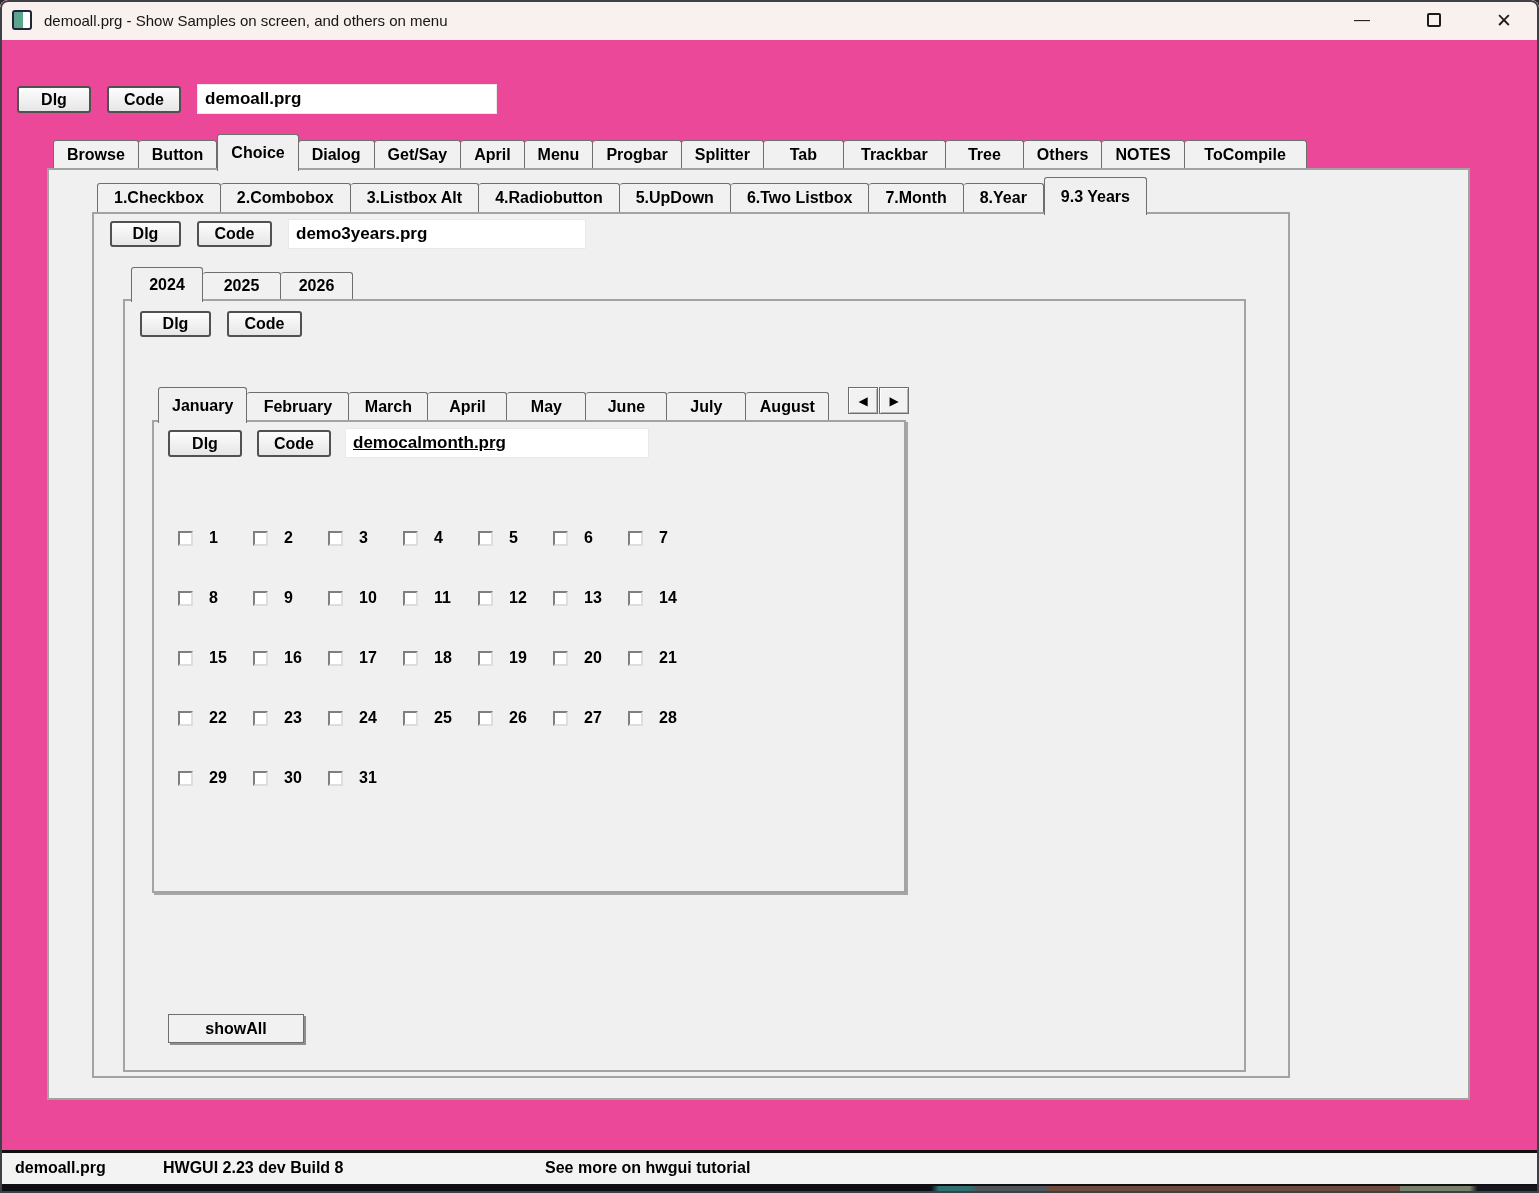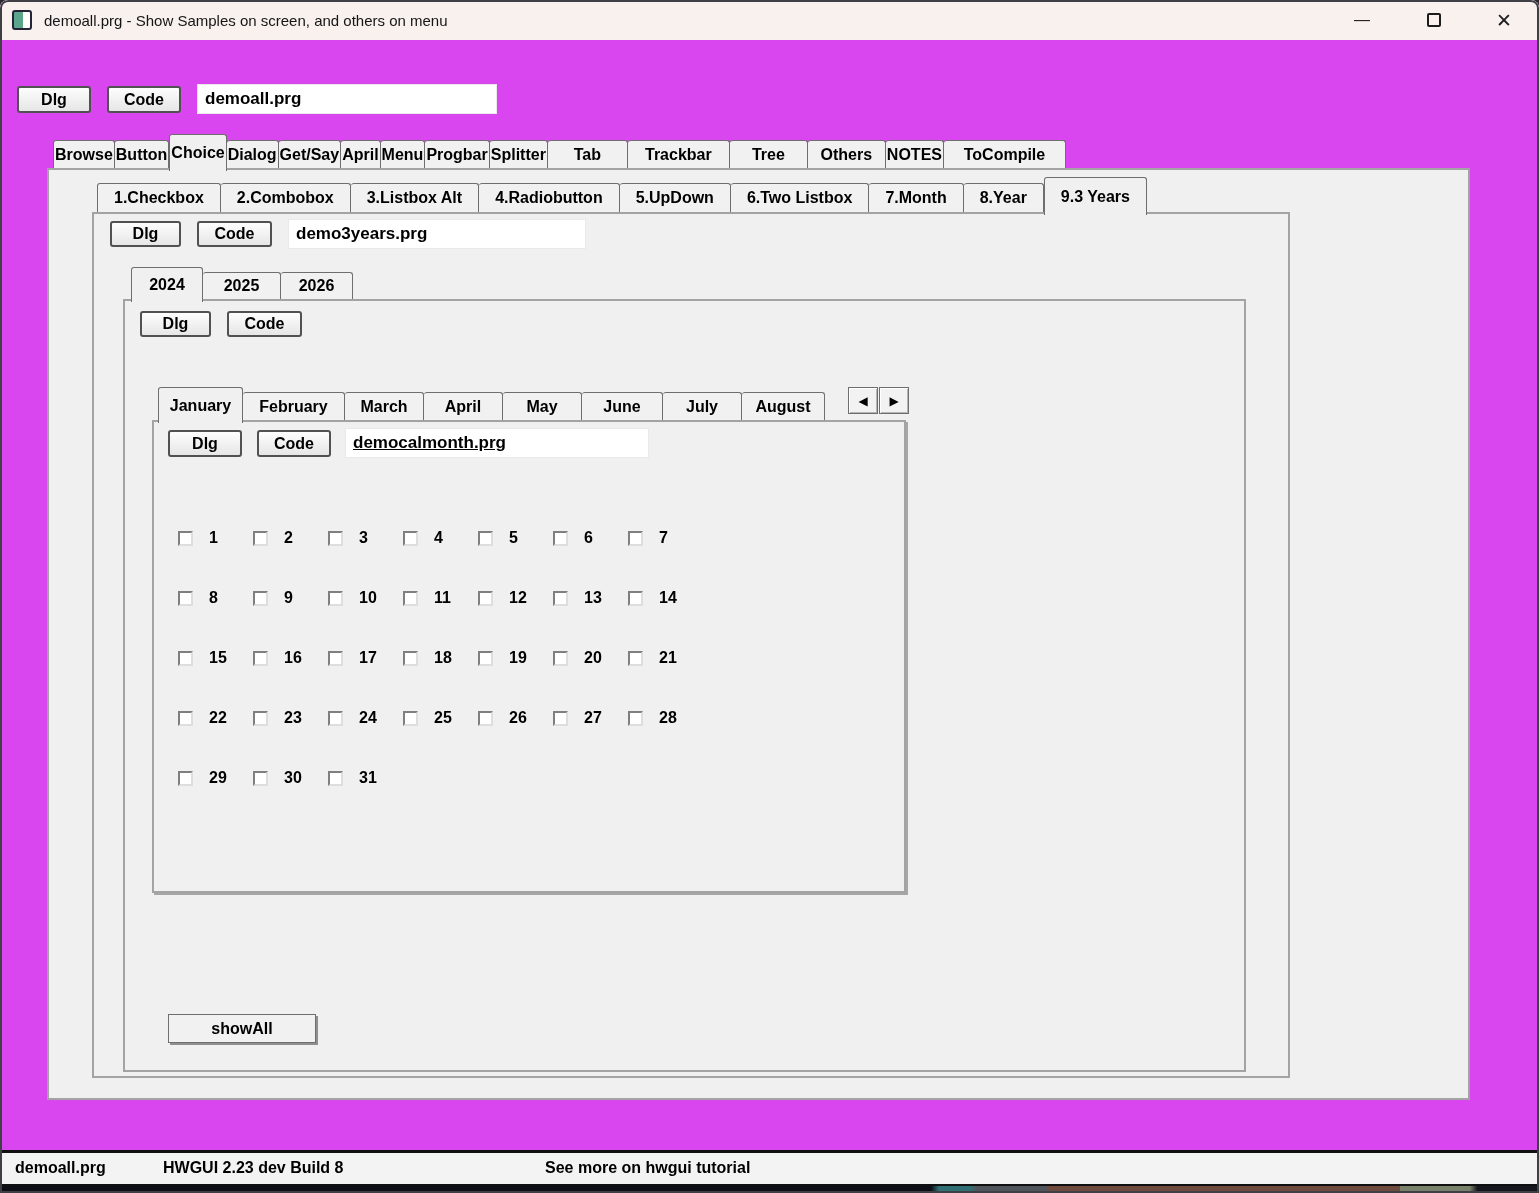--- a/index.html
+++ b/index.html
@@ -1,18 +1,18 @@
 <!DOCTYPE html>
 <html><head>
 <meta charset="utf-8">
 <style>
   html,body{margin:0;padding:0;background:#2a2a2e;}
   .window{
     position:relative;width:1539px;height:1193px;overflow:hidden;
-    background:#d946ef;font-family:"Liberation Sans",sans-serif;
+    background:#ec4899;font-family:"Liberation Sans",sans-serif;
     border-radius:8px 8px 0 0;
   }
   .window::after{content:"";position:absolute;inset:0;border:2px solid #3f3f46;
     border-radius:8px 8px 0 0;pointer-events:none;z-index:99;}
 
   
   #titlebar{position:absolute;left:0;top:0;width:100%;height:40px;background:#f8f1ee;
     display:flex;align-items:center;z-index:10;}
   .app-icon{width:20px;height:20px;margin-left:12px;border:2px solid #23233a;border-radius:3px;
     background:linear-gradient(90deg,#5aa58c 0 55%,#ffffff 55%);box-sizing:border-box;}
@@ -33,21 +33,21 @@
 
   .btn{position:absolute;box-sizing:border-box;width:74px;height:27px;z-index:6;
     border:2px solid #515151;border-radius:3px;background:linear-gradient(180deg,#fdfdfd,#e6e6e6);
     font-weight:bold;font-size:16px;color:#000;display:flex;align-items:center;justify-content:center;
     font-family:inherit;cursor:default;}
   .field{position:absolute;box-sizing:border-box;height:30px;background:#ffffff;border:1px solid #e9e9e9;
     font-family:inherit;font-weight:bold;font-size:17px;color:#000;padding:0 7px;z-index:6;outline:none;}
 
   
   .tabbar{position:absolute;display:flex;align-items:flex-end;z-index:6;}
-  .tab{box-sizing:border-box;height:28px;padding:0 1px;display:flex;align-items:center;justify-content:center;
+  .tab{box-sizing:border-box;height:28px;padding:0 13px;display:flex;align-items:center;justify-content:center;
     font-weight:bold;font-size:16px;color:#000;background:#f1f1f1;
     border:1px solid #6e6e6e;border-bottom:none;border-left:none;border-radius:3px 3px 0 0;
     white-space:nowrap;cursor:default;}
   .tab:first-child{border-left:1px solid #6e6e6e;}
   .tab.selected{border-left:1px solid #6e6e6e;margin-bottom:-3px;z-index:7;background:#f0f0f0;}
   #main-tabbar{left:53px;top:134px;height:34px;}
   #main-tabbar .tab{height:28px}  #main-tabbar .tab.selected{height:37px}
   #sub-tabbar{left:97px;top:177px;height:35px;}
   #sub-tabbar .tab{height:29px;padding:0 16px}  #sub-tabbar .tab.selected{height:38px}
   #year-tabbar{left:131px;top:267px;height:32px;}
@@ -79,21 +79,21 @@
   #weekday-row{position:absolute;left:181px;top:477px;display:grid;grid-template-columns:repeat(7,75px);z-index:6;}
   .wd{font-weight:bold;font-size:16px;color:#000;}
   #day-grid{position:absolute;left:178px;top:508px;display:grid;grid-template-columns:repeat(7,75px);
     grid-auto-rows:60px;z-index:6;}
   .daycell{display:flex;align-items:center;cursor:default;}
   .cb{width:15px;height:15px;box-sizing:border-box;background:#fff;
     border-top:2px solid #7f7f7f;border-left:2px solid #7f7f7f;
     border-right:2px solid #dedede;border-bottom:2px solid #dedede;flex:0 0 auto;}
   .num{font-weight:bold;font-size:16px;color:#000;margin-left:16px;}
 
-  #showall-btn{position:absolute;left:168px;top:1014px;width:148px;height:29px;box-sizing:border-box;z-index:6;
+  #showall-btn{position:absolute;left:168px;top:1014px;width:136px;height:29px;box-sizing:border-box;z-index:6;
     background:#f1f1f1;border:1px solid #6f6f6f;box-shadow:2px 2px 0 #8f8f8f;
     font-family:inherit;font-weight:bold;font-size:16px;color:#000;
     display:flex;align-items:center;justify-content:center;cursor:default;}
 
   
   #statusbar{position:absolute;left:0;top:1150px;width:100%;height:36px;background:#f3f3f3;
     border-top:3px solid #101010;border-bottom:2px solid #101010;box-sizing:border-box;z-index:10;}
   #statusbar span{position:absolute;top:0;line-height:30px;font-weight:bold;font-size:16px;color:#000;white-space:nowrap;}
   #status-file{left:15px;}  #status-version{left:163px;}  #status-note{left:545px;}
   #desktop-sliver{position:absolute;left:0;top:1186px;width:100%;height:7px;z-index:10;

